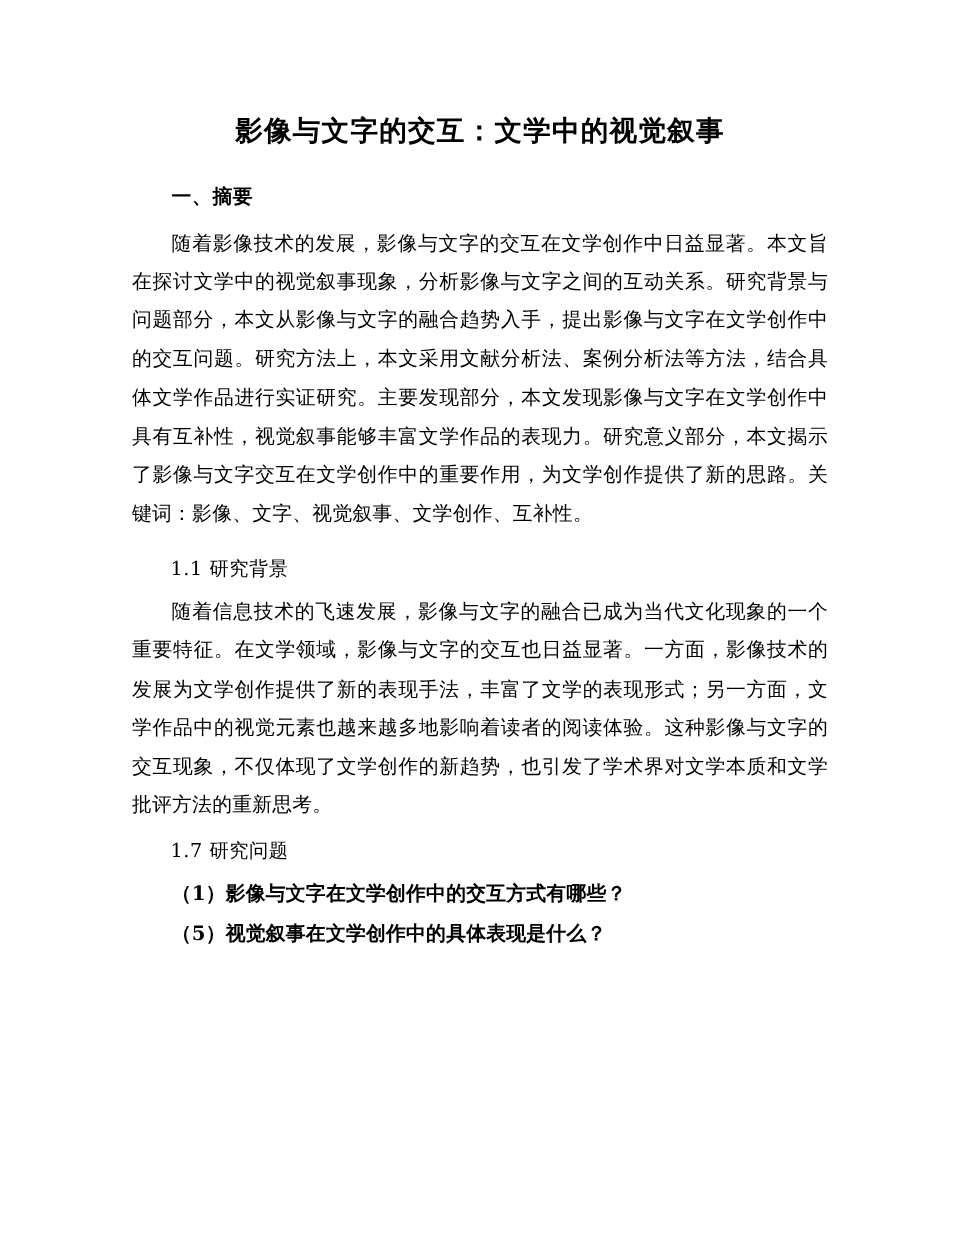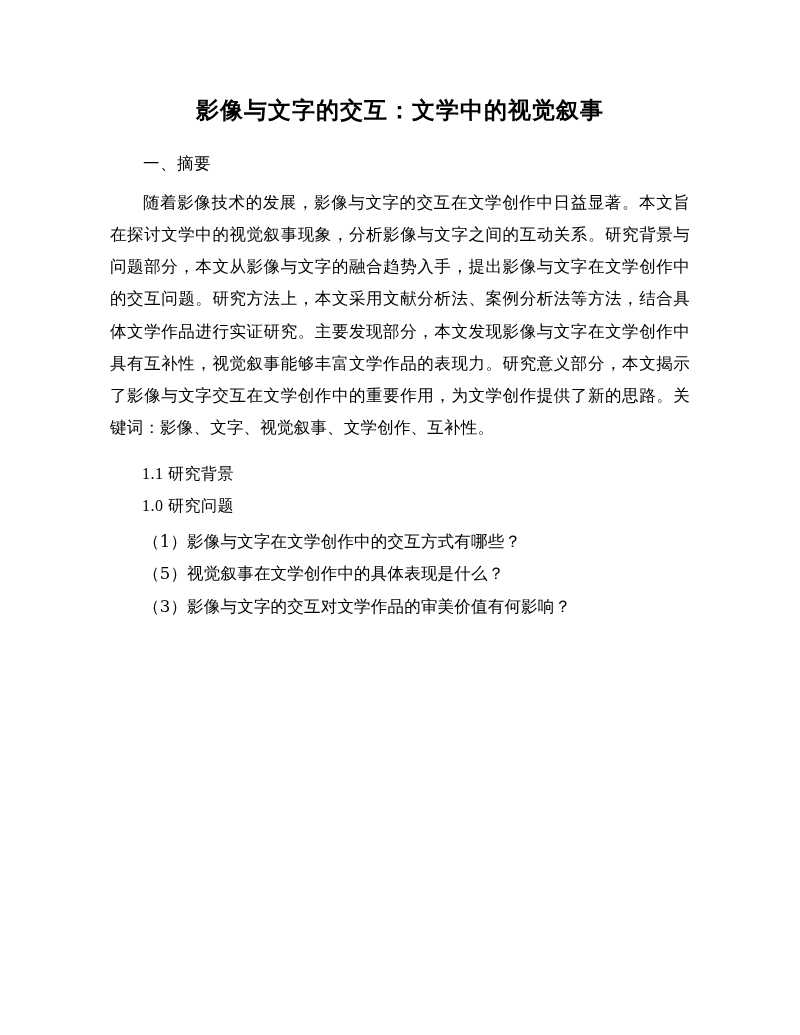--- a/index.html
+++ b/index.html
@@ -25,50 +25,50 @@
   .doc-title {
     font-size: 23px;
     font-weight: bold;
     text-align: center;
     letter-spacing: 1px;
     margin: 16px 0 26px 0;
     line-height: 1.4;
   }
   .section-heading {
     font-size: 16.5px;
-    font-weight: normal;
+    font-weight: bold;
     margin: 0 0 10px 0;
     text-indent: 2em;
     line-height: 1.5;
     letter-spacing: 0.5px;
   }
   .sub-heading {
     font-size: 16px;
     font-weight: normal;
     margin: 0 0 8px 0;
     text-indent: 2em;
     line-height: 1.5;
     letter-spacing: 0.5px;
-    font-family: Liberation Serif, serif;
   }
   .para {
     font-size: 16.5px;
     line-height: 1.95;
     text-align: justify;
     text-justify: inter-ideograph;
     text-indent: 2em;
     margin: 0 0 10px 0;
     letter-spacing: 0.2px;
   }
   .list-item {
     font-size: 16.5px;
     line-height: 1.95;
     text-indent: 2em;
     margin: 0;
     letter-spacing: 0.2px;
+    font-weight: bold;
   }
   .block-gap {
     height: 8px;
   }
 </style>
 </head>
 <body>
 
 <div class="page">
 
@@ -76,20 +76,20 @@
 
   <h2 class="section-heading">一、摘要</h2>
 
   <p class="para">随着影像技术的发展，影像与文字的交互在文学创作中日益显著。本文旨在探讨文学中的视觉叙事现象，分析影像与文字之间的互动关系。研究背景与问题部分，本文从影像与文字的融合趋势入手，提出影像与文字在文学创作中的交互问题。研究方法上，本文采用文献分析法、案例分析法等方法，结合具体文学作品进行实证研究。主要发现部分，本文发现影像与文字在文学创作中具有互补性，视觉叙事能够丰富文学作品的表现力。研究意义部分，本文揭示了影像与文字交互在文学创作中的重要作用，为文学创作提供了新的思路。关键词：影像、文字、视觉叙事、文学创作、互补性。</p>
 
   <div class="block-gap"></div>
 
 
   <h3 class="sub-heading">1.1  研究背景</h3>
 
+  <p class="para">随着信息技术的飞速发展，影像与文字的融合已成为当代文化现象的一个重要特征。在文学领域，影像与文字的交互也日益显著。一方面，影像技术的发展为文学创作提供了新的表现手法，丰富了文学的表现形式；另一方面，文学作品中的视觉元素也越来越多地影响着读者的阅读体验。这种影像与文字的交互现象，不仅体现了文学创作的新趋势，也引发了学术界对文学本质和文学批评方法的重新思考。</p>
 
-  <h3 class="sub-heading">1.0  研究问题</h3>
+  <h3 class="sub-heading">1.7  研究问题</h3>
 
   <p class="list-item">（1）影像与文字在文学创作中的交互方式有哪些？</p>
   <p class="list-item">（5）视觉叙事在文学创作中的具体表现是什么？</p>
-  <p class="list-item">（3）影像与文字的交互对文学作品的审美价值有何影响？</p>
 
 </div>
 
 </body></html>

